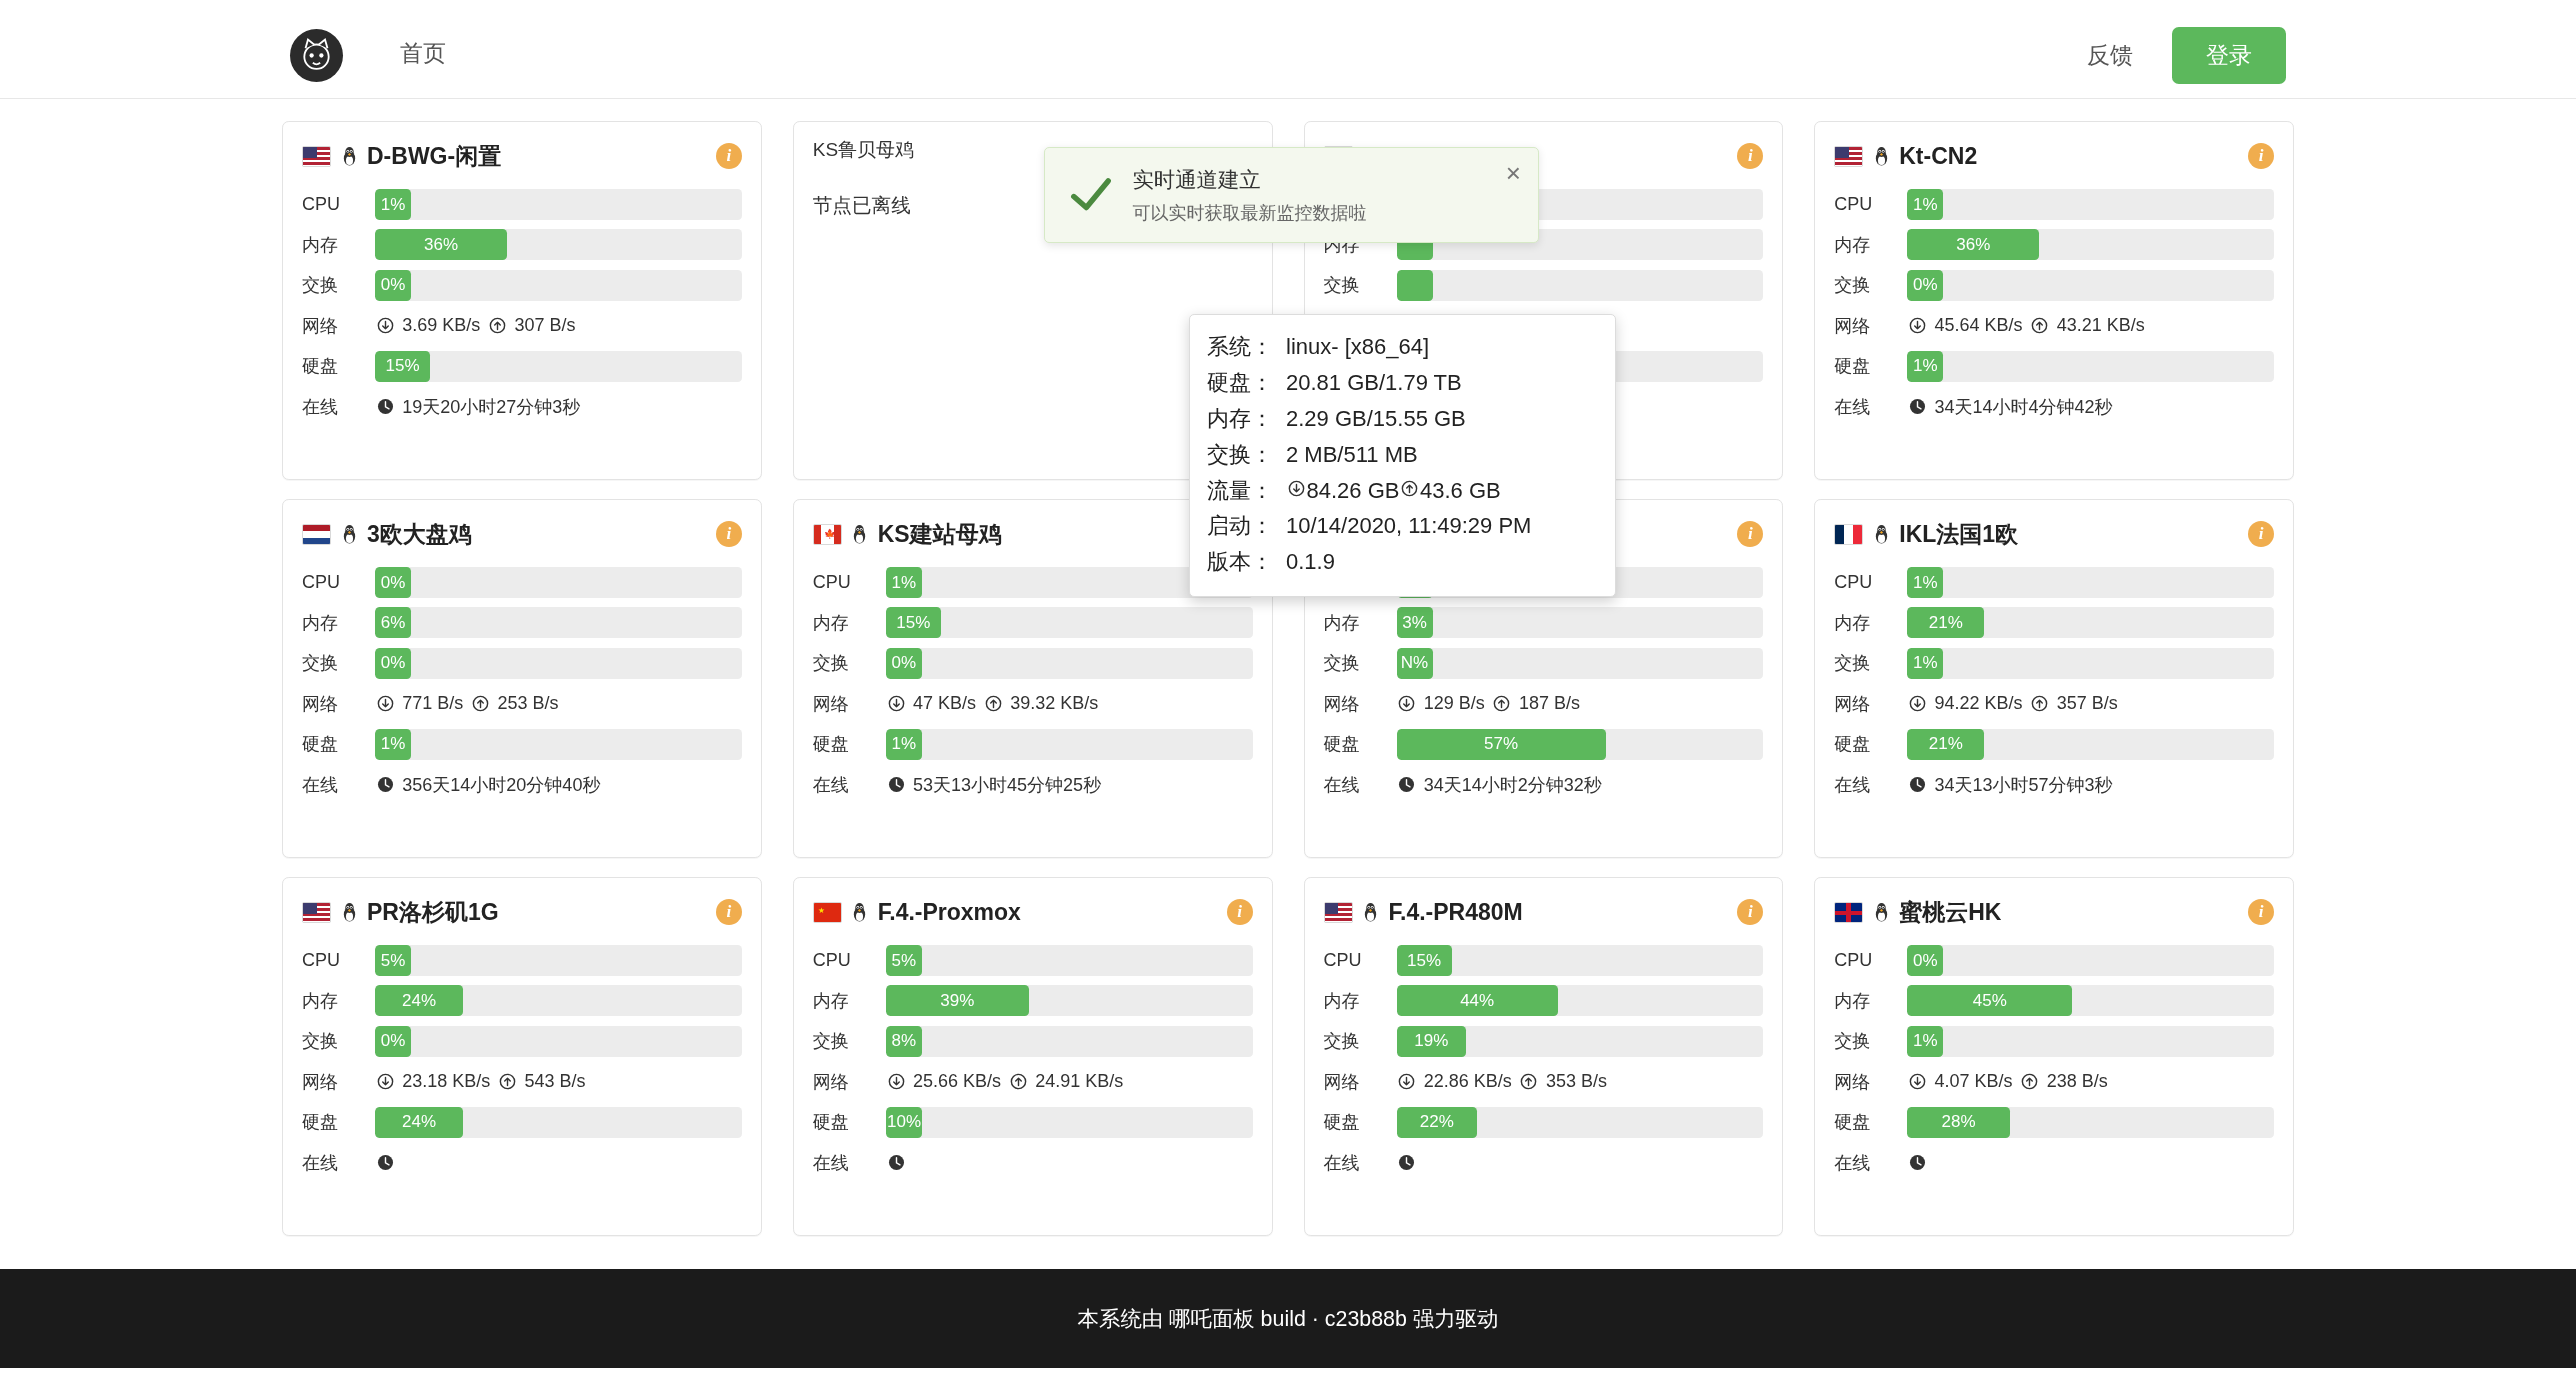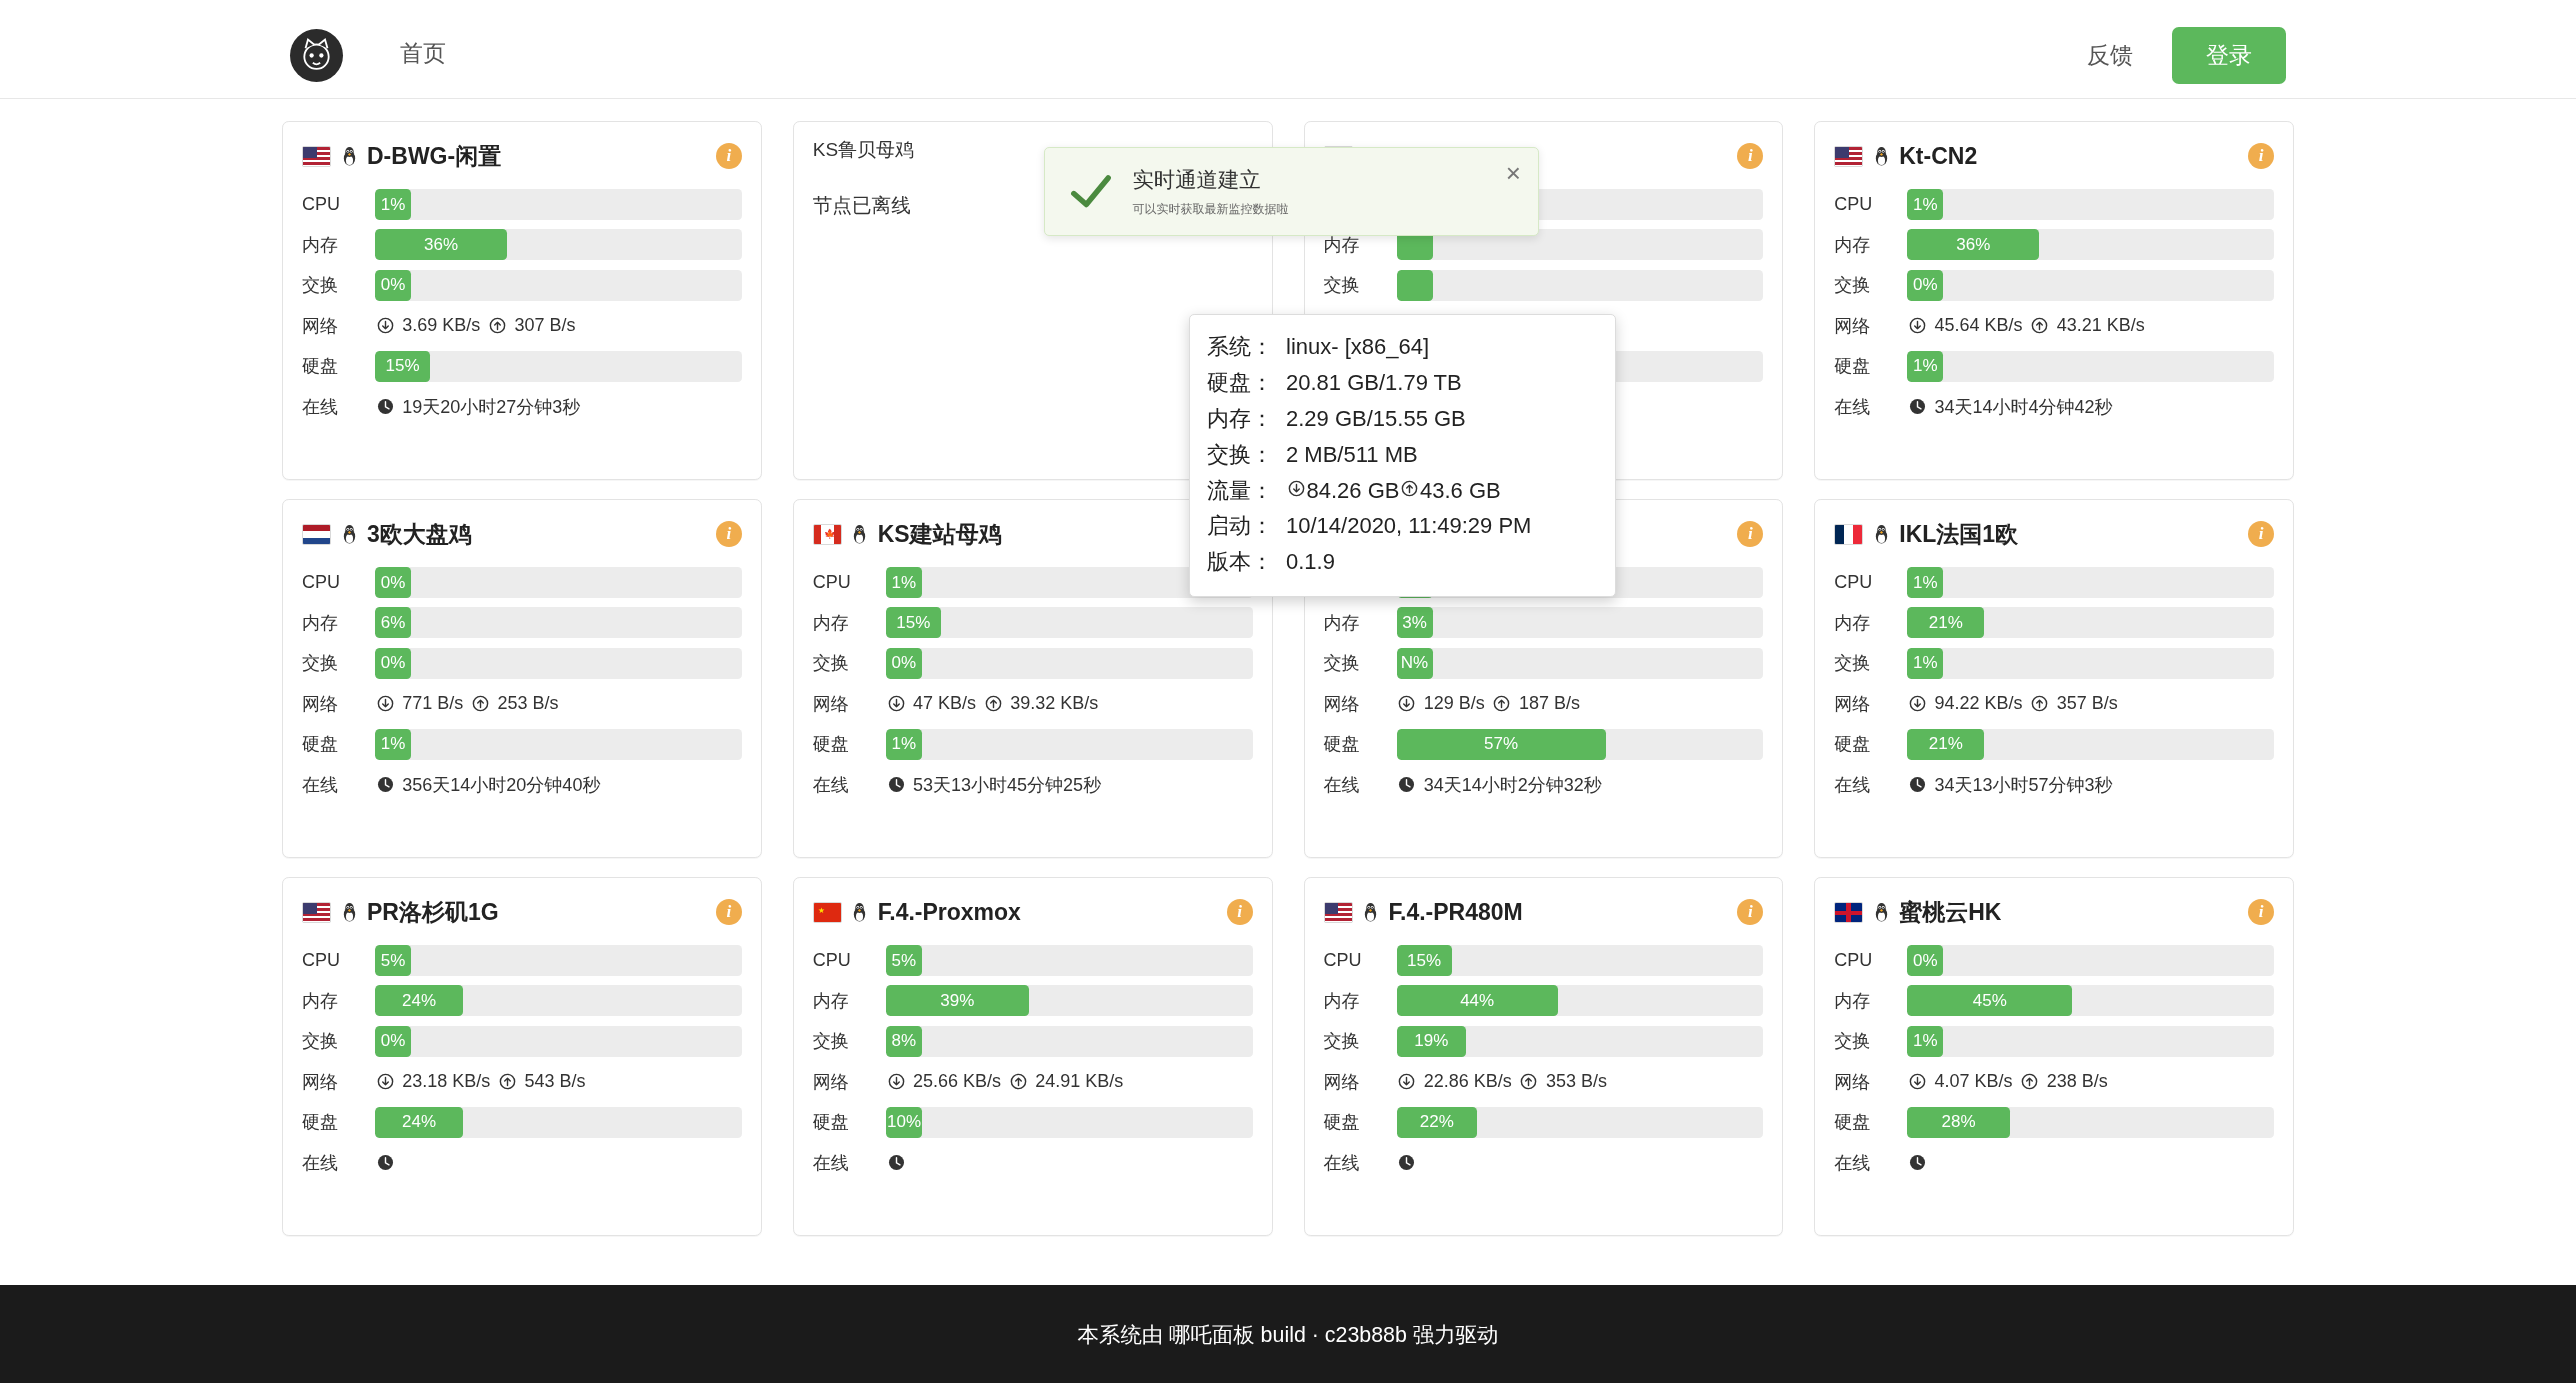--- a/index.html
+++ b/index.html
@@ -215,21 +215,21 @@
     margin-right: 15.4px;
   }
   .toast-check svg { width: 50px; height: 50px; }
   .toast-title {
     font-size: 21.4px;
     color: #333;
     font-weight: normal;
     margin-bottom: 6.8px;
   }
   .toast-body {
-    font-size: 12px;
+    font-size: 18px;
     color: #666;
   }
   .toast-close {
     position: absolute;
     right: 17px; top: 12px;
     font-size: 26px;
     color: #777;
     cursor: pointer;
     line-height: 1;
   }
@@ -257,21 +257,21 @@
   .tip-key {
     width: 79px;
     flex: none;
     color: #222;
   }
   .tip-val { flex: 1; }
 
   
   .footer {
     position: absolute;
-    left: 0; bottom: 0;
+    left: 0; bottom: 16px;
     width: 2576px;
     height: 99px;
     background: #1b1b1b;
     color: #fff;
     display: flex;
     align-items: center;
     justify-content: center;
     font-size: 21.4px;
   }
 </style>

